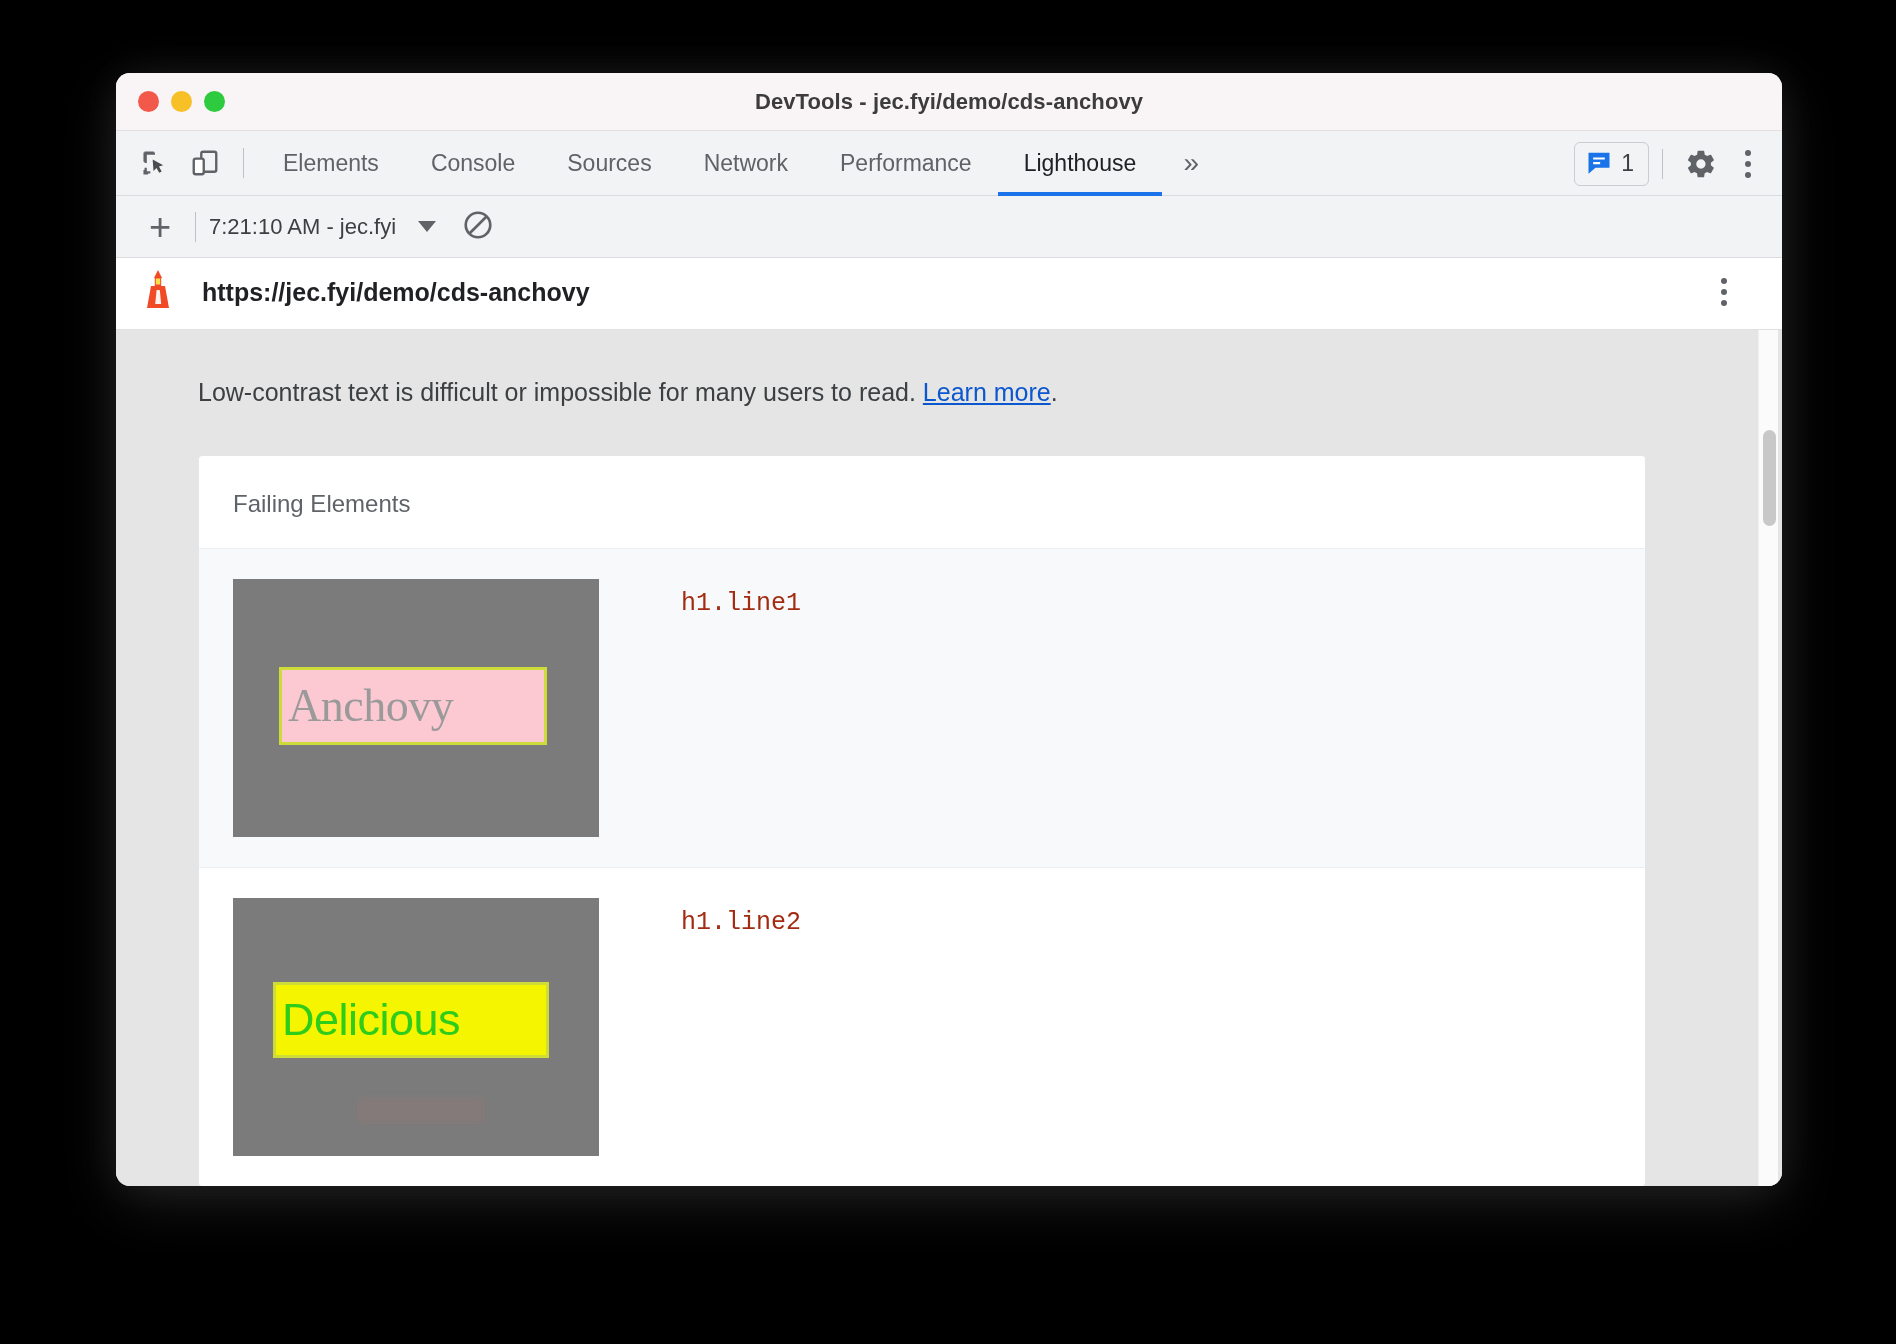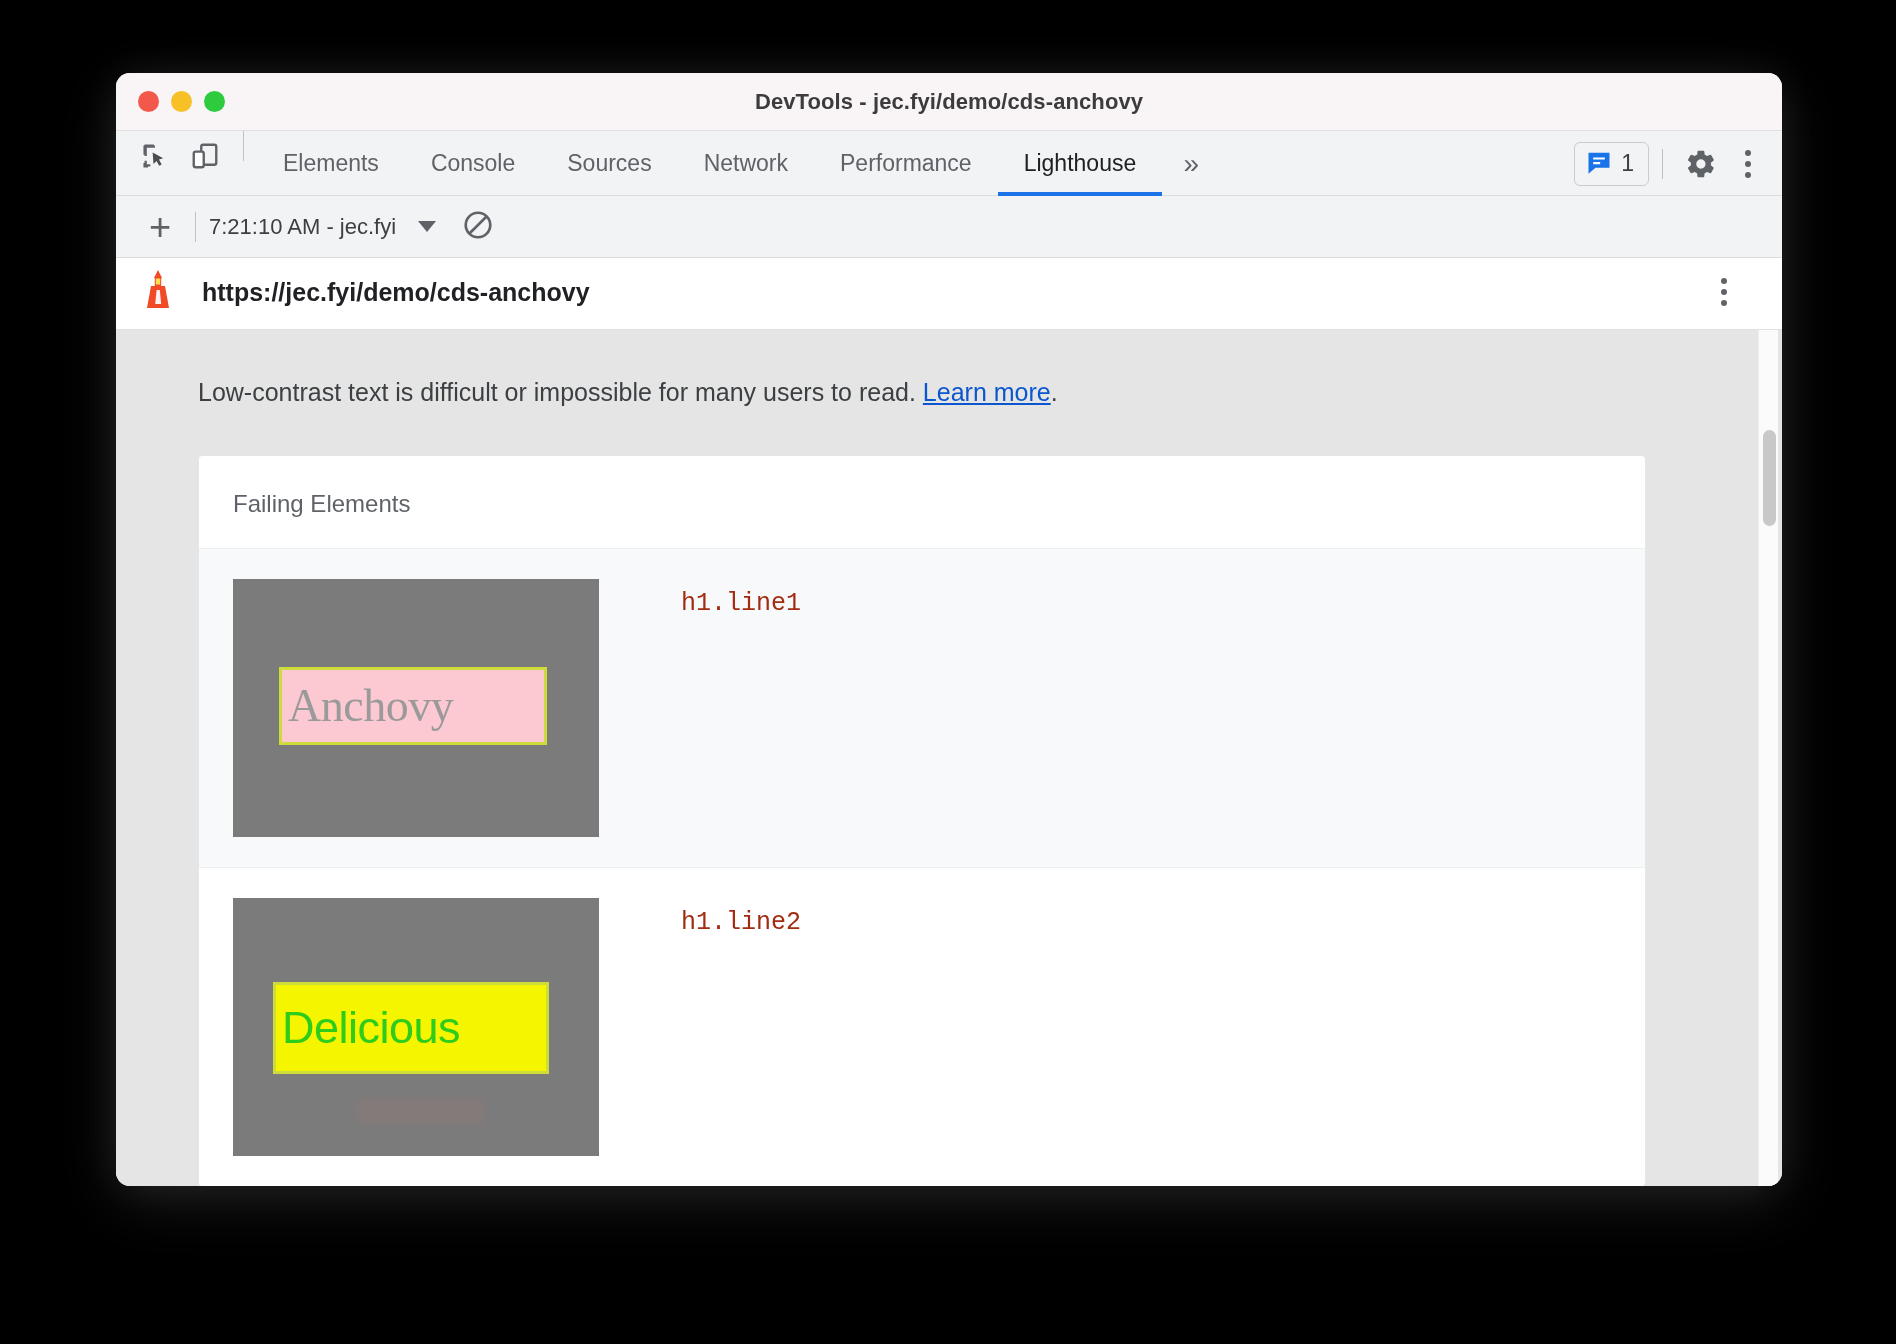--- a/index.html
+++ b/index.html
@@ -61,20 +61,21 @@
     letter-spacing: 0.1px;
   }
 
   
   .tabbar {
     position: relative;
     height: 65px;
     background: #f1f3f4;
     border-bottom: 1px solid #dadce0;
     display: flex;
+    align-items: center;
     padding-left: 14px;
   }
   .icon-btn {
     width: 50px; height: 50px;
     display: flex; align-items: center; justify-content: center;
     border-radius: 5px;
   }
   .vdiv {
     width: 1px; height: 30px;
     background: #bdc1c6;
@@ -232,21 +233,21 @@
   }
   .hl1 span {
     font-family: Liberation Serif, serif;
     font-size: 46px;
     color: #9a9a9a;
     padding-left: 6px;
     letter-spacing: -0.5px;
     filter: blur(0.7px);
   }
   .hl2 {
-    left: 40px; top: 84px; width: 276px; height: 92px;
+    left: 40px; top: 84px; width: 276px; height: 76px;
     background: #f5f500;
   }
   .hl2 span {
     font-family: "Liberation Sans", sans-serif;
     font-size: 45px;
     color: #2ecc1b;
     padding-left: 6px;
     letter-spacing: -0.5px;
     filter: blur(0.7px);
   }

